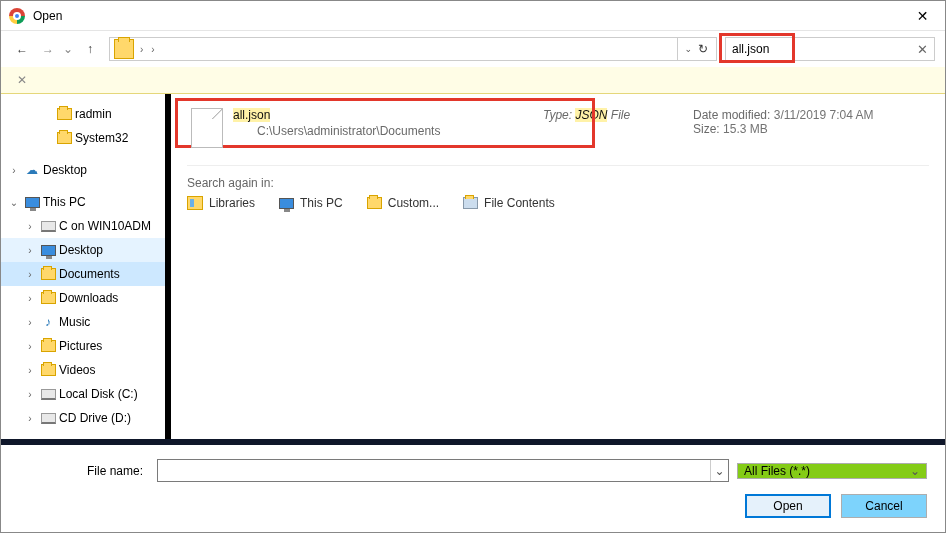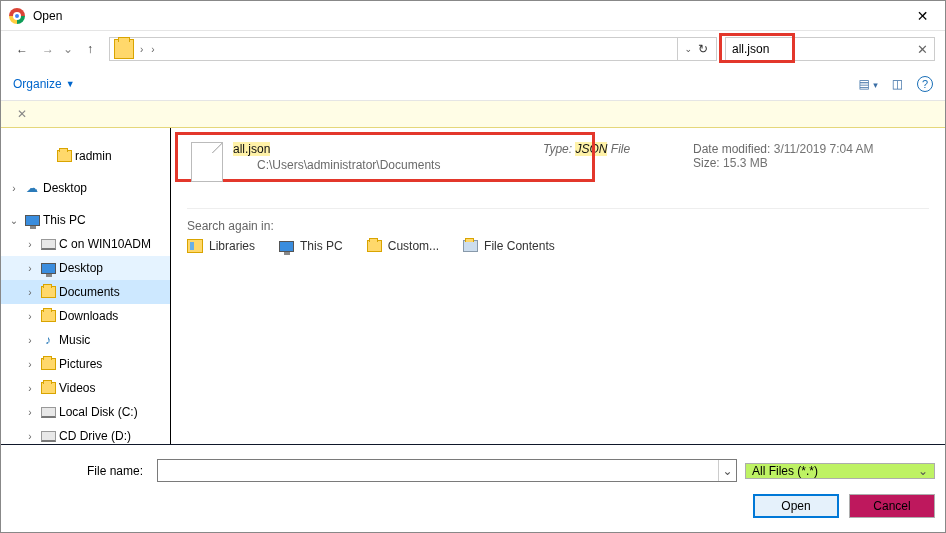--- a/index.html
+++ b/index.html
@@ -32,21 +32,21 @@
 .toolbar { height: 34px; display:flex; align-items:center; padding:0 12px; border-bottom:1px solid #e5e5e5;}
 .organize { color:#0066cc; display:flex; align-items:center; gap:4px; }
 .tool-spacer{flex:1;}
 .tool-icons { display:flex; align-items:center; gap:14px; color:#3a6ea5;}
 
 .infobar { background:#fffde6; border-bottom:1px solid #e5d77a; padding:6px 10px; display:flex; align-items:center;}
 .infobar .msg{flex:1; color:#333;}
 .infobar .x{color:#888; padding:0 6px;}
 
 .body { flex:1; display:flex; min-height:0;}
-.tree { width:170px; border-right:1px solid #000000; overflow:hidden; padding-top:16px;}
+.tree { width:170px; border-right:6px solid #000000; overflow:hidden; padding-top:8px;}
 .tree-row { height:24px; display:flex; align-items:center; padding-left:6px; gap:2px; white-space:nowrap;}
 .tree-row.sel { background:#cde8ff; }
 .tree-row.hl { background:#e5f3ff; }
 .tw { width:14px; text-align:center; color:#666; font-size:10px;}
 .tree-icon { width:18px; height:16px; display:inline-flex; align-items:center; justify-content:center; font-size:12px;}
 .folder-ic{background:#ffd86b;border:1px solid #d9a400;width:15px;height:12px;position:relative;}
 .folder-ic::before{content:"";position:absolute;top:-3px;left:1px;width:7px;height:3px;background:#ffd86b;border:1px solid #d9a400;border-bottom:none;}
 .drive-ic{width:15px;height:11px;background:#e8e8e8;border:1px solid #999;border-bottom:2px solid #777;}
 .monitor-ic{width:15px;height:11px;border:1px solid #555;background:#3a8dde;position:relative;}
 .monitor-ic::after{content:"";position:absolute;bottom:-4px;left:4px;width:6px;height:3px;background:#888;}
@@ -59,36 +59,36 @@
 .result-main { width:300px;}
 .result-name { color:#111;}
 .result-name .match{background:#fff2a8;}
 .result-path { color:#6a6a6a; margin-top:2px;margin-left:24px;}
 .result-mid { width:140px; color:#6a6a6a;font-style:italic;}
 .result-mid .match{background:#fff2a8; color:#111;}
 .result-right { color:#6a6a6a;}
 .result-right .v{color:#737373;}
 .result-highlight{position:absolute; border:3px solid #e3372b; pointer-events:none;}
 
-.search-again { margin-top:20px; padding-top:10px; border-top:1px solid #eee;}
+.search-again { margin-top:11px; padding-top:10px; border-top:1px solid #eee;}
 .sa-title{color:#666; margin-bottom:6px;}
 .sa-row{display:flex; gap:24px; align-items:center;}
 .sa-item{display:flex; align-items:center; gap:6px; color:#333;}
 .sa-lib{width:16px;height:14px;background:#ffd86b;border:1px solid #d9a400;position:relative;}
 .sa-lib::after{content:"";position:absolute;left:2px;top:2px;width:4px;height:8px;background:#6ab0e8;}
 
-.footer { border-top:1px solid #0f172a; padding:14px 10px 14px 18px;}
+.footer { border-top:6px solid #0f172a; padding:14px 18px 14px 18px;}
 .fn-row { display:flex; align-items:center; gap:8px; margin-bottom:12px;}
 .fn-label{ width:130px; text-align:right; padding-right:6px;}
 .fn-combo { flex:1; height:23px; border:1px solid #7a7a7a; display:flex; align-items:center;}
 .fn-combo .dd{width:18px;text-align:center;border-left:1px solid #ccc;color:#555;height:100%;display:flex;align-items:center;justify-content:center;}
-.ft-combo { width:190px; height:16px; border:1px solid #adadad; background:#bef264; display:flex; align-items:center; padding:0 6px;}
+.ft-combo { width:190px; height:16px; border:1px solid #adadad; background:#84cc16; display:flex; align-items:center; padding:0 6px;}
 .ft-combo .dd{margin-left:auto;color:#555;}
 .btn-row{display:flex; justify-content:flex-end; gap:10px;}
-.btn{width:86px;height:24px;border:1px solid #adadad;background:#be185d;display:flex;align-items:center;justify-content:center;}
+.btn{width:86px;height:24px;border:1px solid #adadad;background:#7dd3fc;display:flex;align-items:center;justify-content:center;}
 .btn.primary{border:2px solid #0078d7;background:#e5f1fb;}
 </style>
 </head>
 <body>
 <div class="window">
 
 <div class="titlebar">
   <span class="app-icon"></span>
   <span class="title">Open</span>
   <span class="close">✕</span>
@@ -109,45 +109,40 @@
       <span class="refresh-icon">↻</span>
     </div>
   </div>
   <div class="searchbox" style="position:relative;">
     <input value="all.json" style="">
     <span class="clear">✕</span>
   </div>
   <div class="search-highlight" style="top:32px; left:718px; width:76px; height:30px;"></div>
 </div>
 
-<div class="toolbar">
-  <span class="organize">
-    <span>Organize</span>
-    <span style="font-size:9px;">▼</span>
-  </span>
-  <span class="tool-spacer"></span>
-  <div class="tool-icons">
-    <span>▤ <span style="font-size:9px">▾</span></span>
-    <span>◫</span>
-    <span style="color:#1a6fb7;border:1px solid #1a6fb7;border-radius:50%;width:16px;height:16px;display:inline-flex;align-items:center;justify-content:center;font-size:11px;">?</span>
-  </div>
-</div>
 
 <div class="infobar">
   <span class="x">✕</span>
 </div>
 
 <div class="body">
   <div class="tree" id="tree">
         <div class="tree-row  " style="padding-left: 38px;">
           <span class="tw"></span>
           <span class="tree-icon">
             <span class="folder-ic"></span>
           </span>
           <span>radmin</span>
+        </div>
+        <div class="tree-row  " style="padding-left: 38px;">
+          <span class="tw"></span>
+          <span class="tree-icon">
+            <span class="folder-ic"></span>
+          </span>
+          <span>System32</span>
         </div>
         <div style="height: 8px;"></div>
         <div class="tree-row  " style="padding-left: 6px;">
           <span class="tw">›</span>
           <span class="tree-icon">
             <span class="cloud-ic">☁</span>
           </span>
           <span>Desktop</span>
         </div>
         <div style="height: 8px;"></div>

